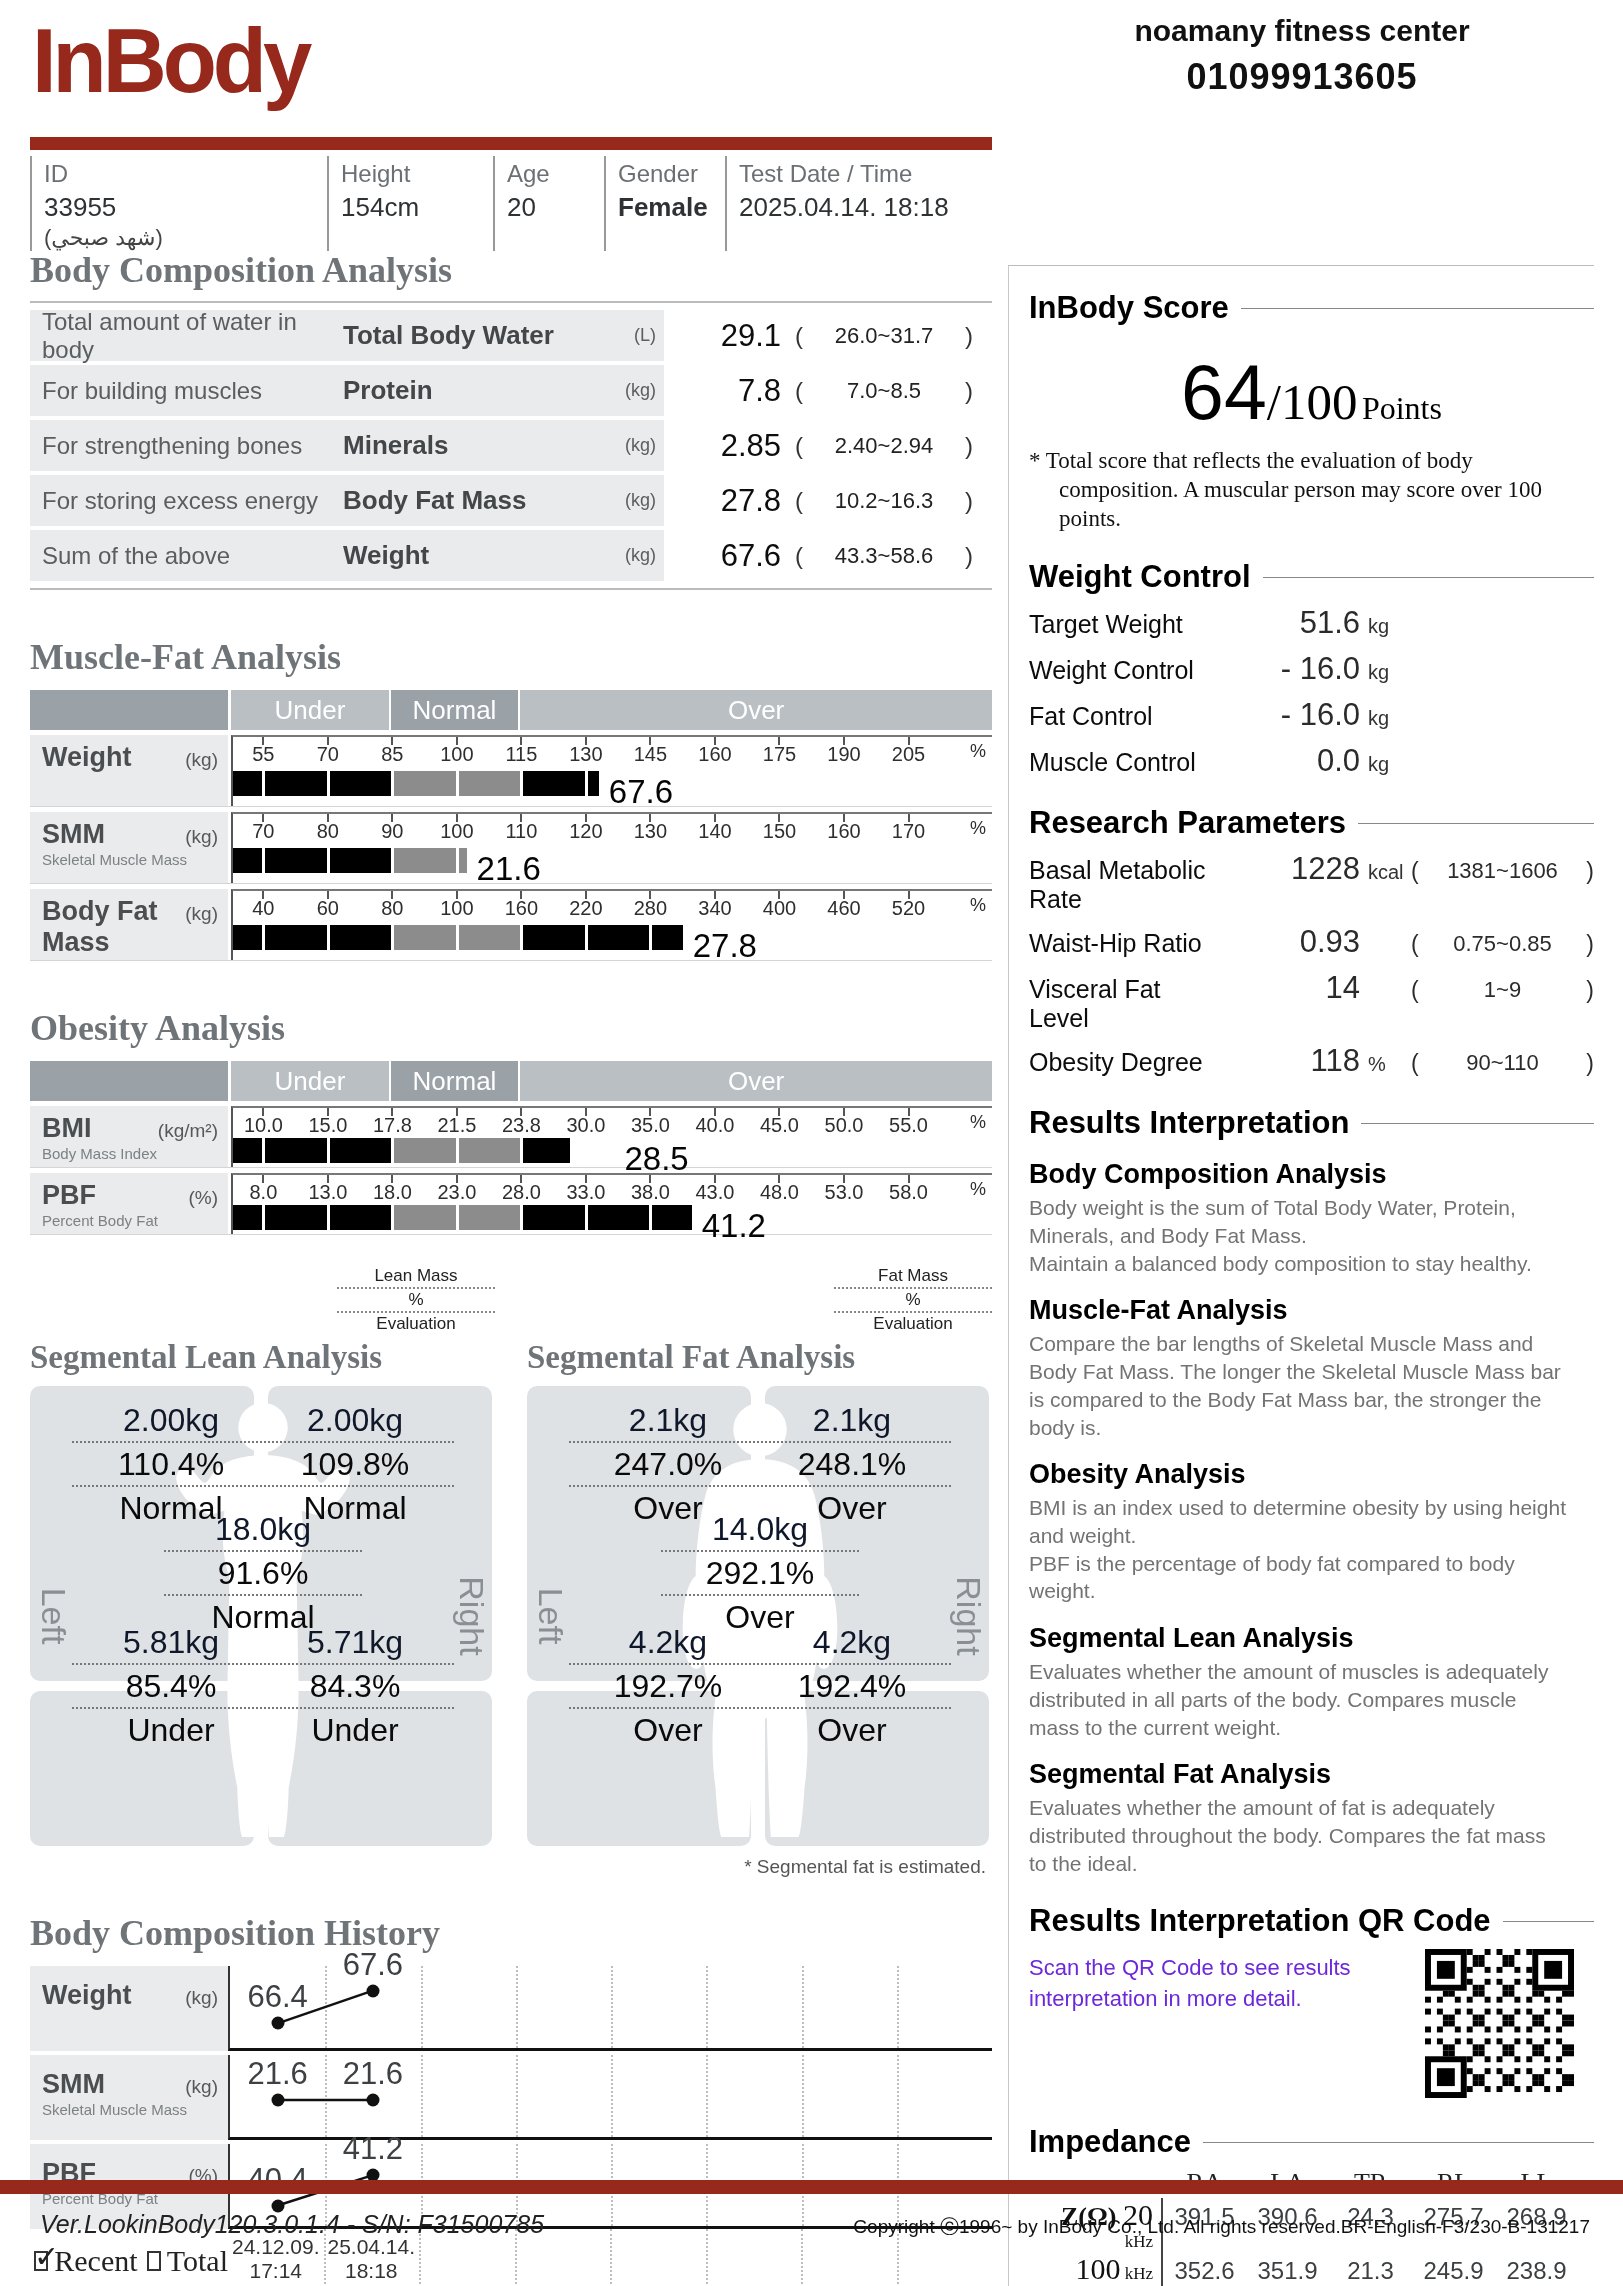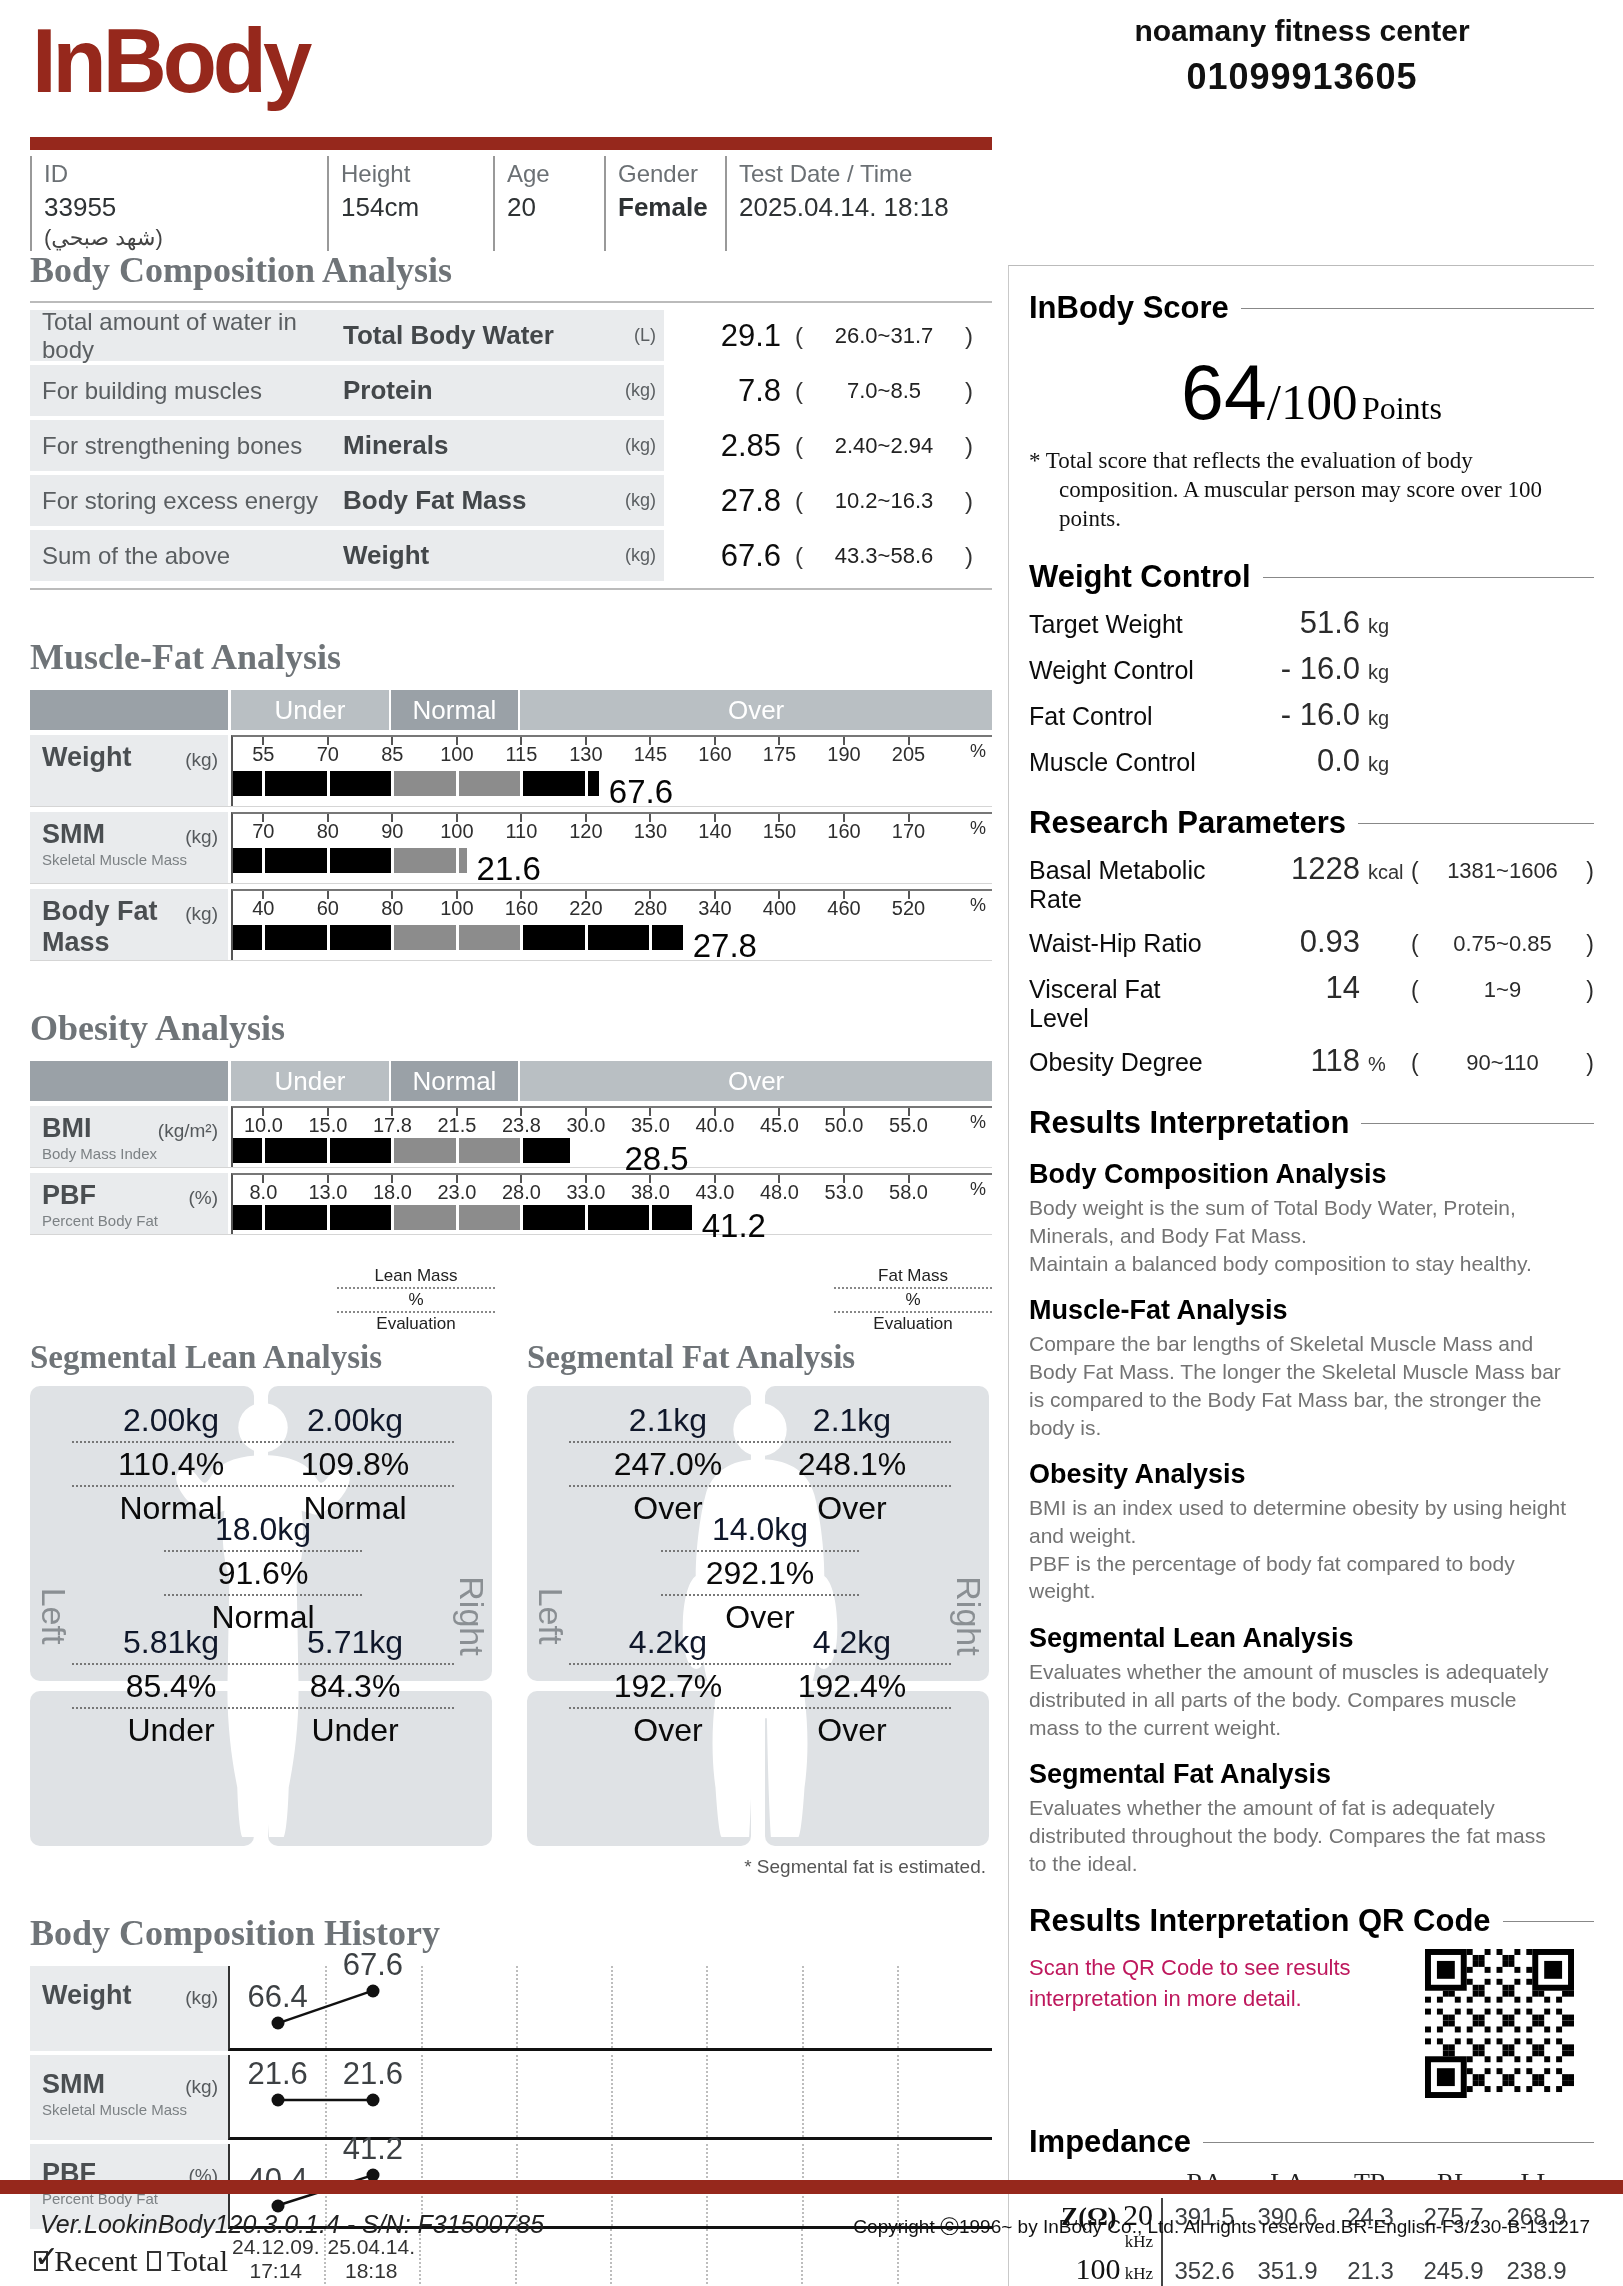--- a/index.html
+++ b/index.html
@@ -121,21 +121,21 @@
   .kv-row { display:flex; align-items:baseline; margin-top:10px; }
   .kv-label { flex:1; font-size:25px; color:#0c0c0c; }
   .kv-value { width:139px; text-align:right; font-size:31px; color:#2b2b2b; }
   .kv-unit { width:51px; font-size:20px; color:#333; padding-left:8px; }
   .kv-range { width:183px; display:flex; font-size:23px; color:#2b2b2b; }
   .kv-range .pl { }
   .kv-range .rg { flex:1; text-align:center; font-size:22px; }
   .interp-h { font-size:27px; font-weight:bold; color:#000; margin-top:18px; }
   .interp-b { font-size:21px; color:#737373; line-height:1.32; margin-top:4px; white-space:pre-line; width:540px; }
   .qr-wrap { display:flex; margin-top:10px; }
-  .qr-text { flex:1; font-size:22px; color:#be185d; line-height:1.4; padding-top:4px; }
+  .qr-text { flex:1; font-size:22px; color:#6d28d9; line-height:1.4; padding-top:4px; }
   .qr-box { width:149px; height:149px; margin-right:20px; }
   .imp-table { margin-top:8px; width:549px; }
   .imp-hrow { display:flex; }
   .imp-hcell { width:83px; text-align:center; font-family:"Liberation Serif", serif; font-size:26px; color:#222; }
   .imp-lblh { width:134px; }
   .imp-row { display:flex; align-items:baseline; }
   .imp-lbl { width:134px; text-align:right; padding-right:8px; border-right:2px solid #444; font-family:"Liberation Serif", serif; color:#111; }
   .imp-z { font-weight:bold; font-size:26px; } .imp-f { font-size:30px; } .imp-khz { font-size:17px; }
   .imp-cell { width:83px; text-align:center; font-size:24px; color:#3c3f41; padding:3px 0; }
 

